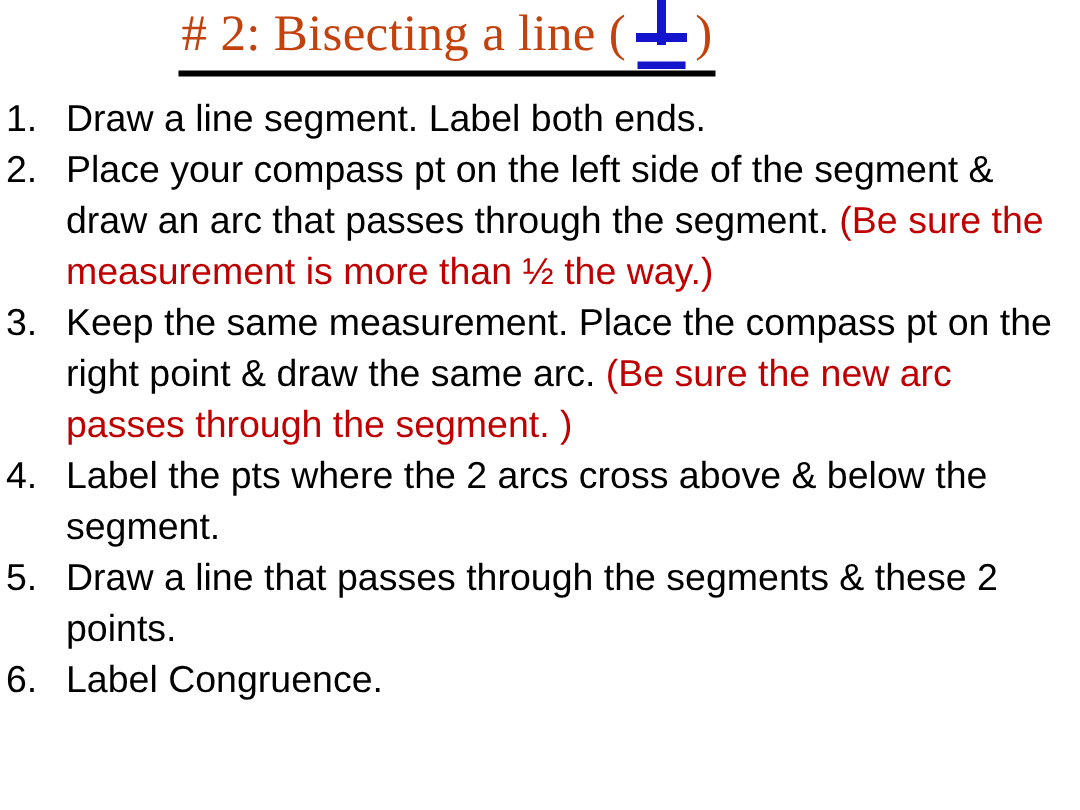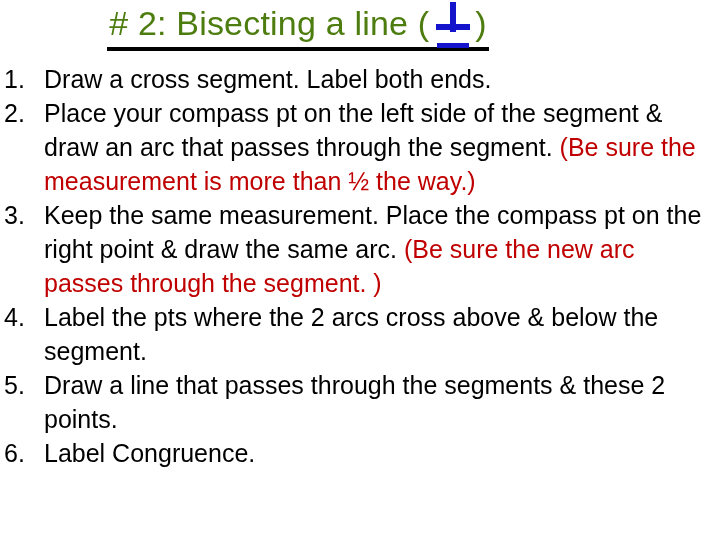--- a/index.html
+++ b/index.html
@@ -18,23 +18,24 @@
 
   
   .slide-title {
     position: absolute;
     top: 2px;
     left: 0;
     width: 596px;
     text-align: center;
     font-size: 34px;
     line-height: 42px;
-    color: #4d7c0f;
+    color: #c2410c;
     white-space: nowrap;
     letter-spacing: 0.2px;
+    font-family: Liberation Serif, serif;
   }
   .title-inner {
     display: inline-block;
     position: relative;
     padding: 0 2px 3px 2px;
     border-bottom: 4px solid #000000;
   }
   .perp-symbol {
     display: inline-block;
     position: relative;
@@ -102,21 +103,21 @@
 <body>
 
 <div class="slide-title">
   <span class="title-inner"><span># 2: Bisecting a line (</span><span class="perp-symbol"><span class="perp-v"></span><span class="perp-h"></span><span class="perp-base"></span></span><span>)</span></span>
 </div>
 
 <div class="steps">
 
   <div class="step">
     <span class="step-num">1.</span>
-    <span class="step-text"><span>Draw a cross segment. Label both ends.</span><span class="red"></span></span>
+    <span class="step-text"><span>Draw a line segment. Label both ends.</span><span class="red"></span></span>
   </div>
 
   <div class="step">
     <span class="step-num">2.</span>
     <span class="step-text"><span>Place your compass pt on the left side of the segment &amp; draw an arc that passes through the segment. </span><span class="red">(Be sure the measurement is more than ½ the way.)</span></span>
   </div>
 
   <div class="step">
     <span class="step-num">3.</span>
     <span class="step-text"><span>Keep the same measurement. Place the compass pt on the right point &amp; draw the same arc. </span><span class="red">(Be sure the new arc passes through the segment. )</span></span>

